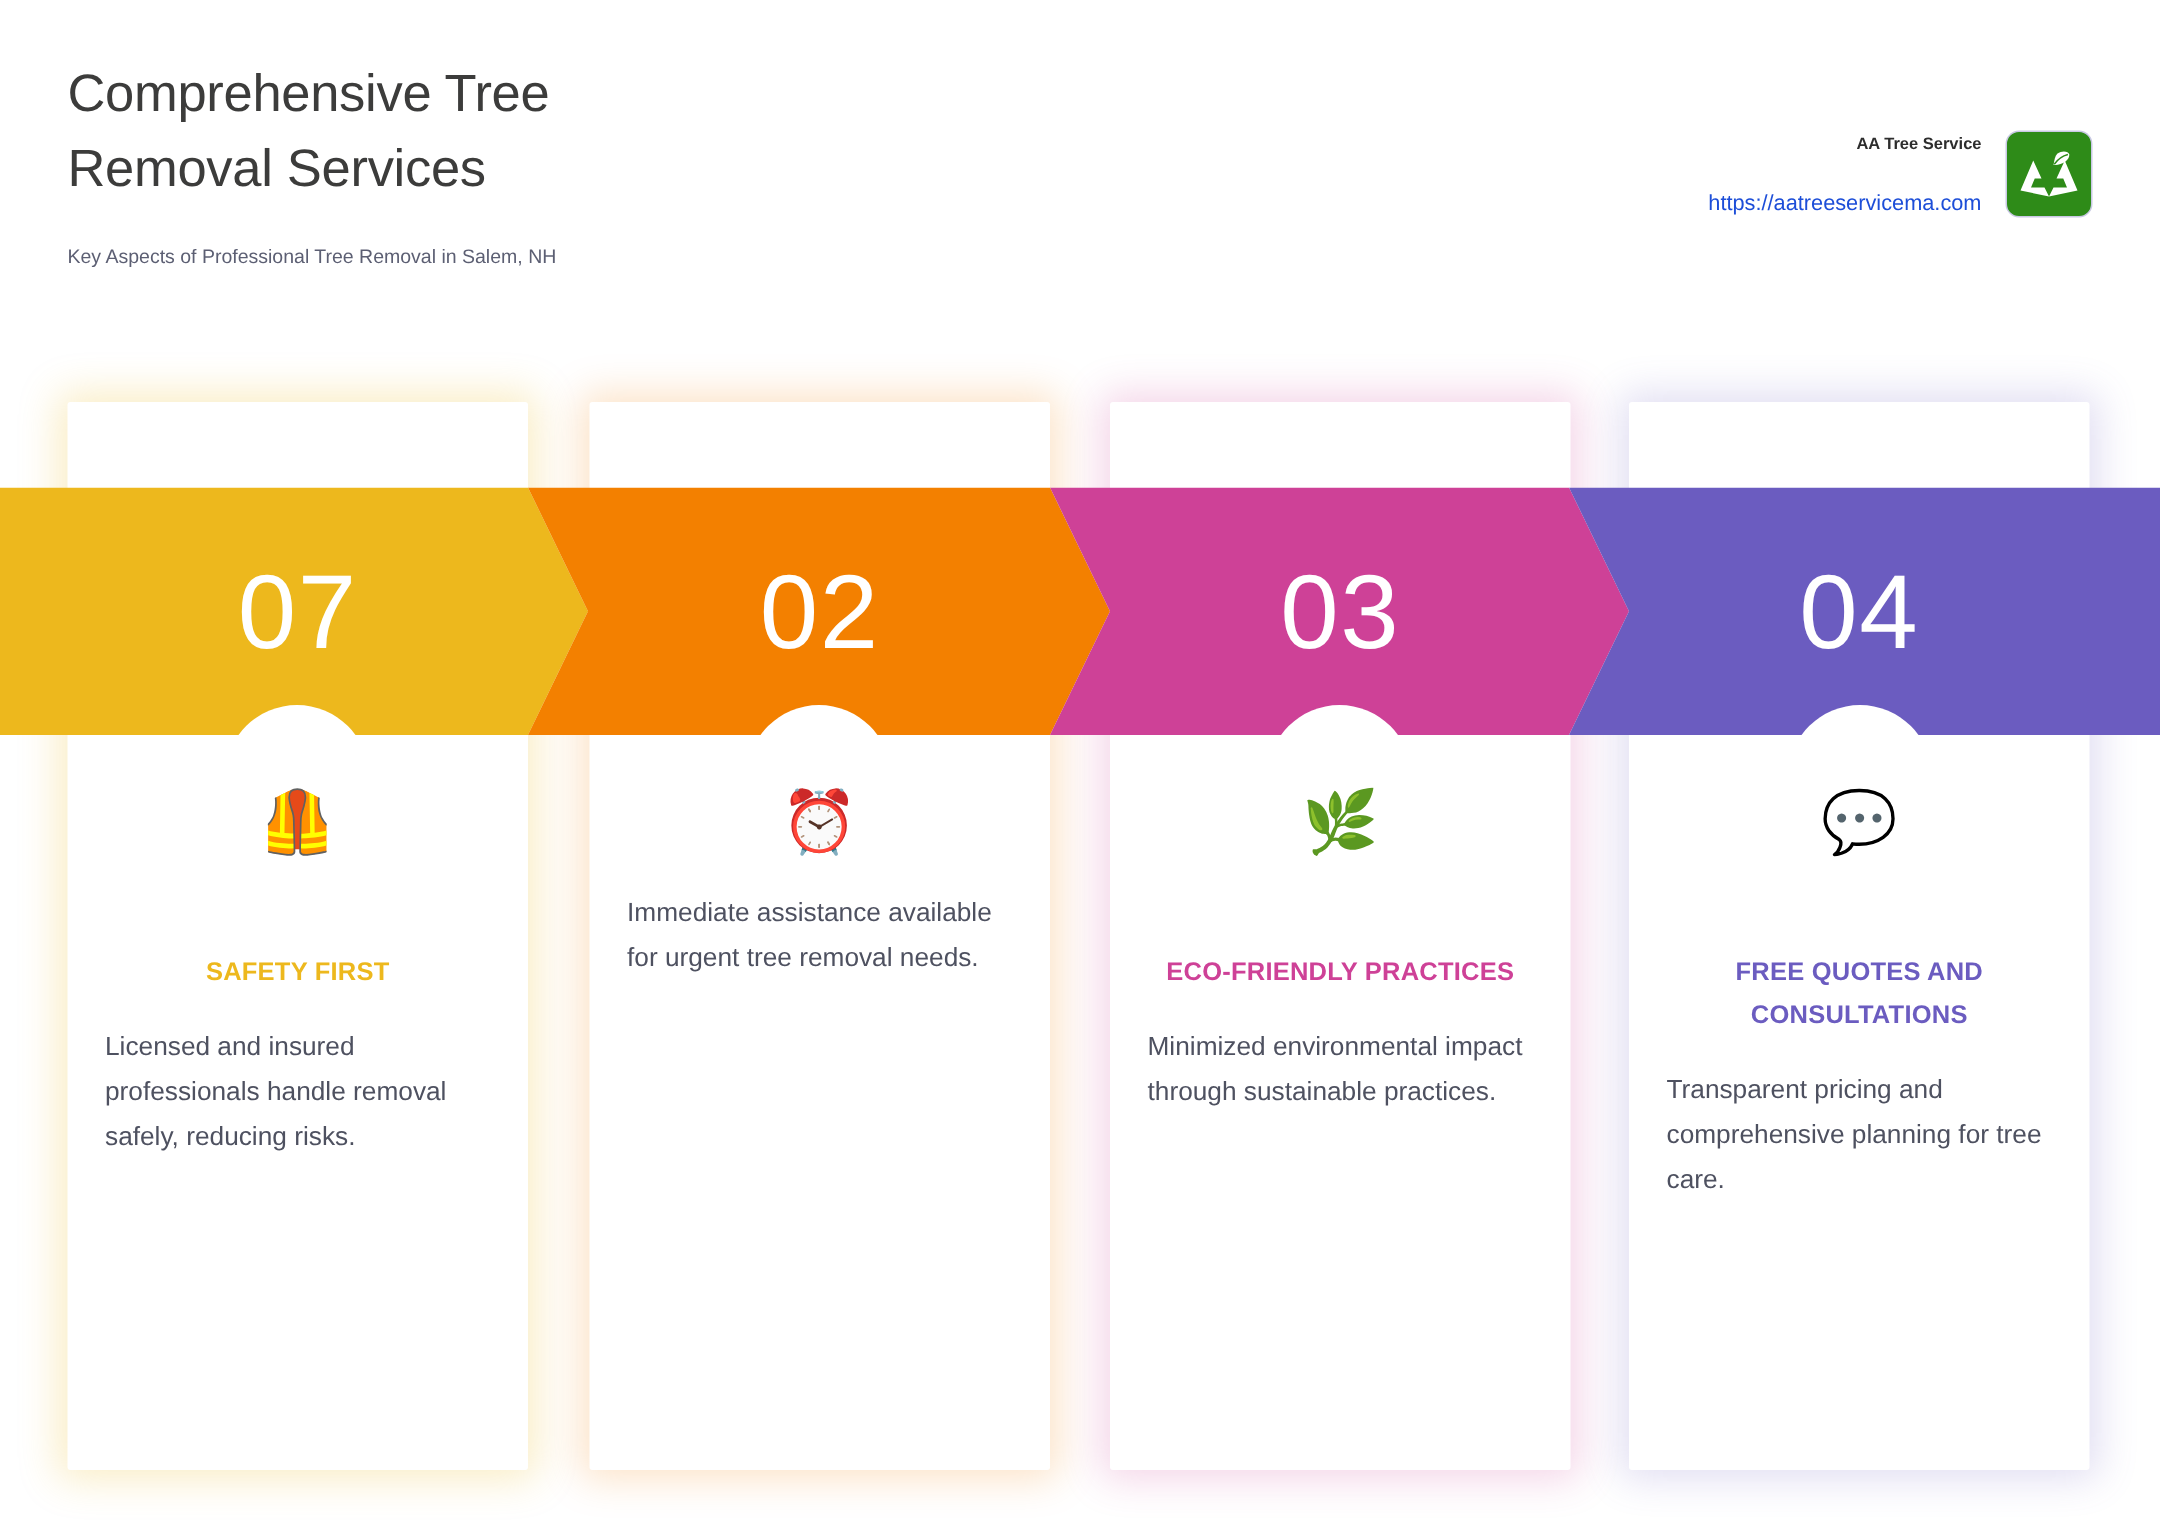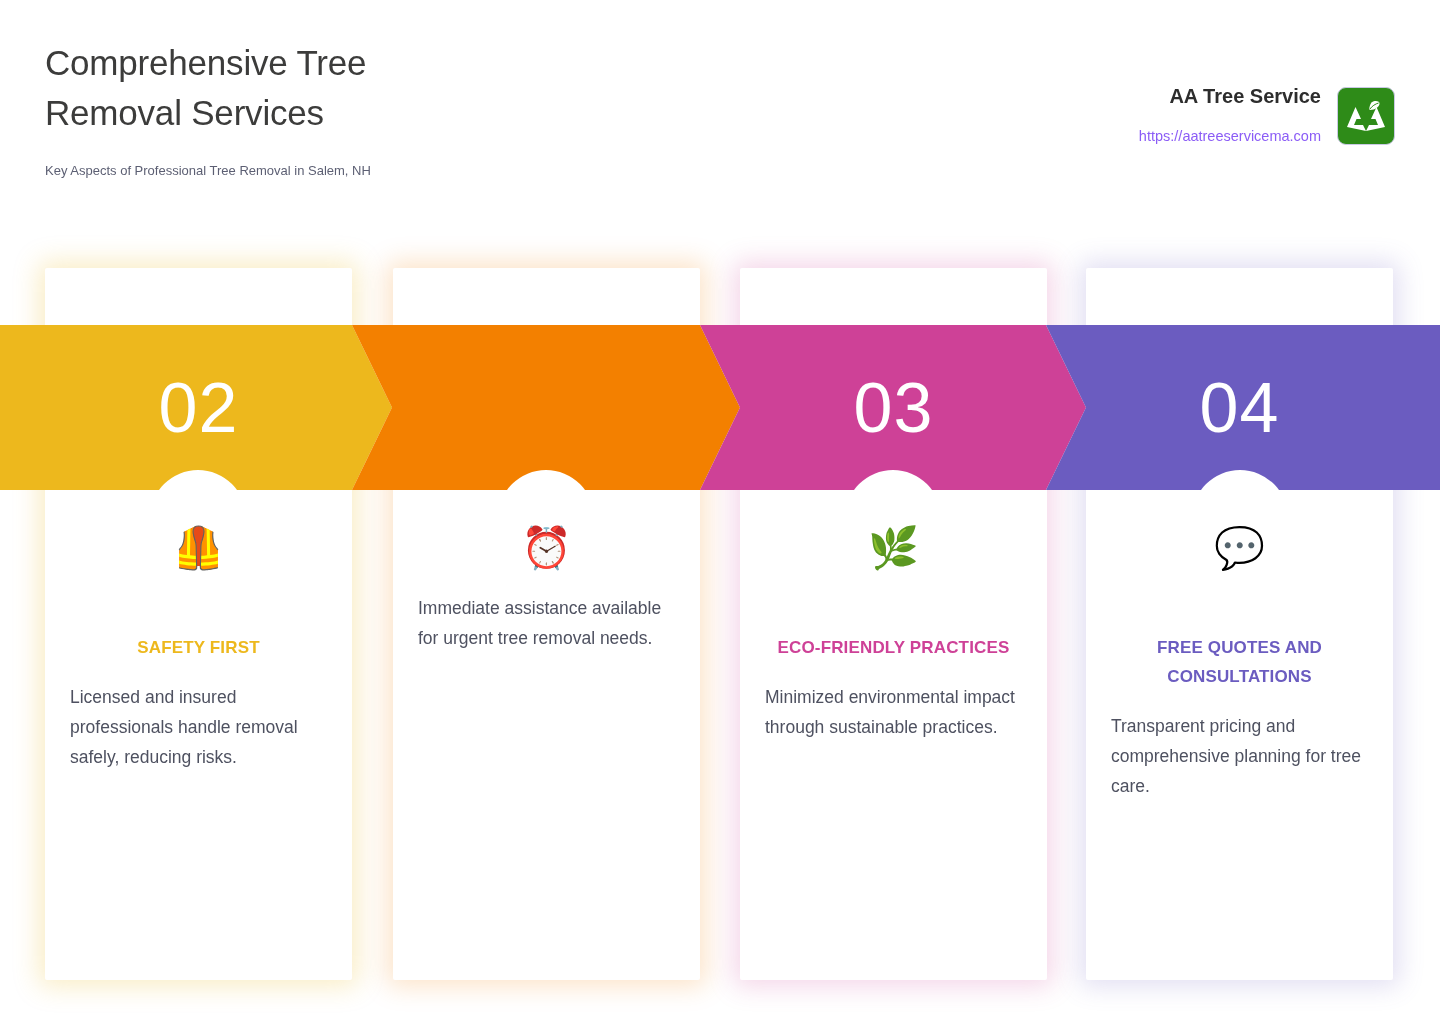--- a/index.html
+++ b/index.html
@@ -59,30 +59,30 @@
     display:flex;
     align-items:center;
     gap:16px;
   }
 
   .brand-text {
     text-align:right;
   }
 
   .brand-name {
-    font-size:20px;
+    font-size:11px;
     font-weight:700;
     color:#2d2d2d;
     line-height:22px;
   }
 
   .brand-url {
     font-size:14.5px;
     font-weight:400;
-    color:#8b5cf6;
+    color:#1d4ed8;
     line-height:21px;
     margin-top:19px;
   }
 
   .brand-logo {
     width:58px;
     height:58px;
     border-radius:9px;
     background:#2e8b18;
     border:1px solid #c9c9e4;
@@ -262,18 +262,19 @@
       <path d="M700 0 L1046 0 L1086 82.5 L1046 165 L700 165 L740 82.5 Z" fill="#CE4197"></path>
 
       <path d="M1046 0 L1440 0 L1440 165 L1046 165 L1086 82.5 Z" fill="#6B5CC0"></path>
 
       <circle cx="198" cy="193" r="48" fill="#ffffff"></circle>
       <circle cx="546" cy="193" r="48" fill="#ffffff"></circle>
       <circle cx="893" cy="193" r="48" fill="#ffffff"></circle>
       <circle cx="1240" cy="193" r="48" fill="#ffffff"></circle>
     </svg>
 
-    <div class="band-number num-0">02</div>
+    <div class="band-number num-0">07</div>
+    <div class="band-number num-1">02</div>
     <div class="band-number num-2">03</div>
     <div class="band-number num-3">04</div>
   </div>
 
 </div>
 
 </body></html>

